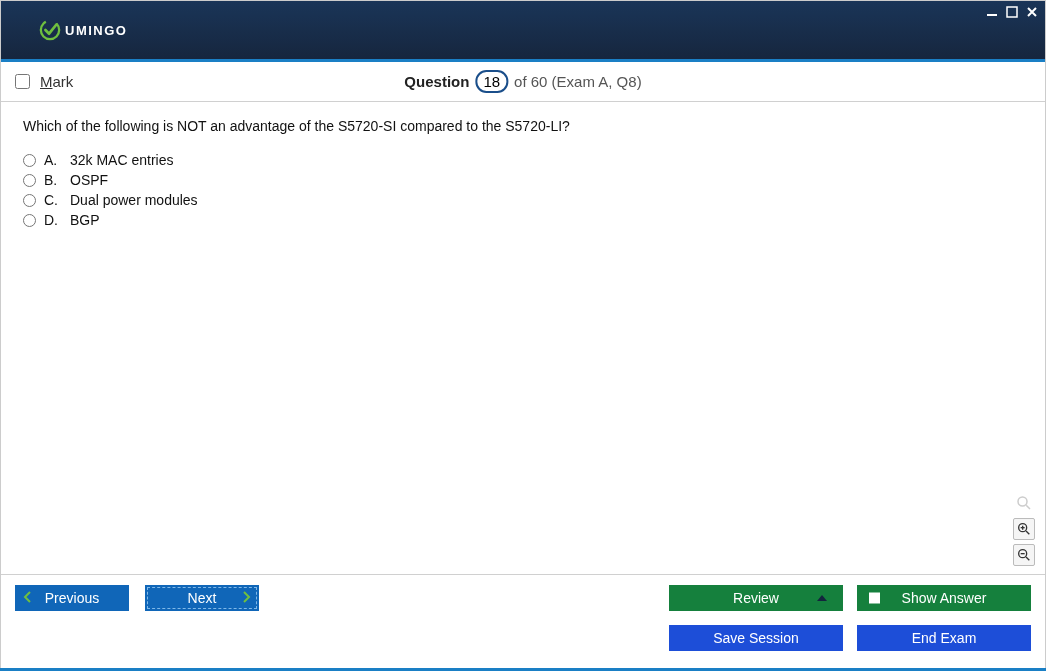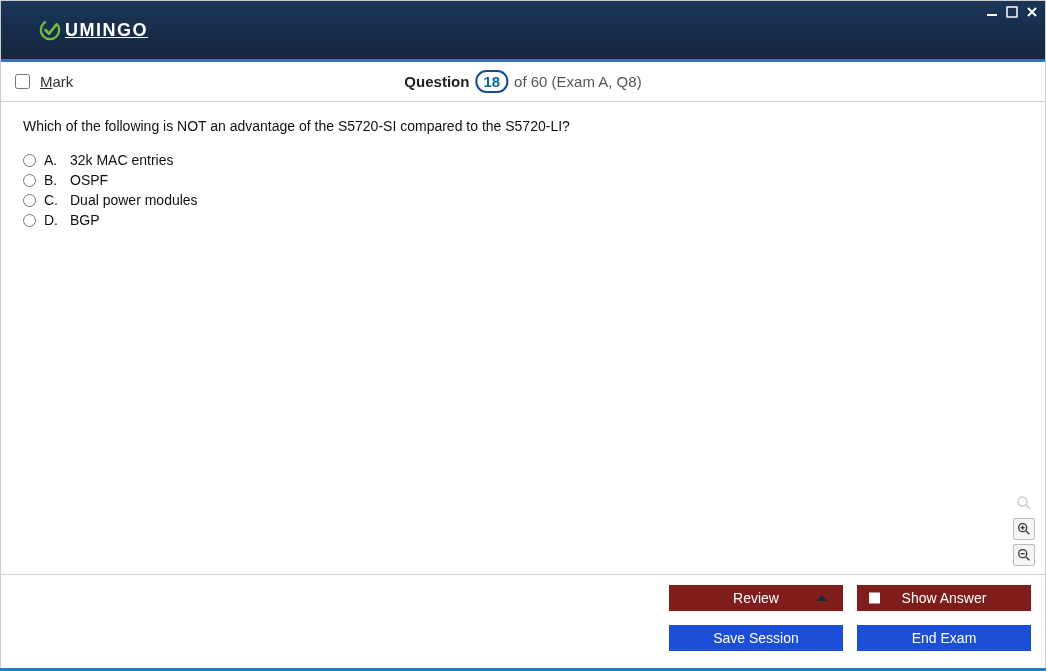--- a/index.html
+++ b/index.html
@@ -30,24 +30,23 @@
     display: flex;
     align-items: center;
     margin-left: 38px;
     gap: 4px;
   }
   .logo-check {
     width: 22px;
     height: 22px;
   }
   .logo-text {
-    font-size: 18px;
+    font-size: 13px;
     font-weight: bold;
     letter-spacing: 1.5px;
-    text-decoration: underline;
   }
   .title-text {
     position: absolute;
     left: 50%;
     transform: translateX(-50%);
     font-size: 15px;
     font-weight: bold;
     color: #e8e8e8;
   }
   .window-controls {
@@ -95,22 +94,22 @@
     align-items: center;
     gap: 6px;
     color: #555;
     justify-content: space-between;
   }
   .qcount .qword { font-weight: bold; color: #222; }
   .qnum-box {
     border: 2px solid #1a4e8a;
     border-radius: 11px;
     padding: 1px 6px;
-    color: #0369a1;
-    font-weight: bold;
+    color: #000000;
+    font-weight: normal;
   }
   .content {
     flex: 1;
     padding: 16px 22px;
     font-size: 14px;
     color: #111;
     position: relative;
     overflow: hidden;
     border-bottom: 1px solid #d0d0d0;
   }
@@ -180,21 +179,21 @@
     cursor: pointer;
     user-select: none;
   }
   .btn-blue {
     background: #1066b8;
     width: 114px;
     position: relative;
   }
   .btn-blue.dashed { outline: 1px dashed #7fb8e8; outline-offset: -3px; }
   .btn-orange {
-    background: #7f1d1d;
+    background: #15803d;
     width: 174px;
     position: relative;
   }
   .btn-dark {
     background: #1d4ed8;
     width: 174px;
   }
   .chev {
     position: absolute;
     top: 50%;
@@ -317,20 +316,36 @@
             <line x1="15" y1="15" x2="20" y2="20" stroke="#333" stroke-width="2"></line>
             <line x1="7" y1="10" x2="13" y2="10" stroke="#333" stroke-width="2"></line>
           </svg>
       </div>
     </div>
   </div>
 
   <div class="footer">
     <div class="footer-row">
       <div class="left-btns">
+        <div class="btn btn-blue">
+          <span class="chev left">
+            <svg width="10" height="12" viewBox="0 0 10 12">
+                <path d="M7 1 L2 6 L7 11" fill="none" stroke="#6fbf3f" stroke-width="2"></path>
+              </svg>
+          </span>
+          <span>Previous</span>
+        </div>
+        <div class="btn btn-blue dashed">
+          <span>Next</span>
+          <span class="chev right">
+            <svg width="10" height="12" viewBox="0 0 10 12">
+                <path d="M3 1 L8 6 L3 11" fill="none" stroke="#6fbf3f" stroke-width="2"></path>
+              </svg>
+          </span>
+        </div>
       </div>
       <div class="right-btns">
         <div class="btn btn-orange">
           <span>Review</span>
           <span class="tri"></span>
         </div>
         <div class="btn btn-orange">
           <span class="sq"></span>
           <span>Show Answer</span>
         </div>

